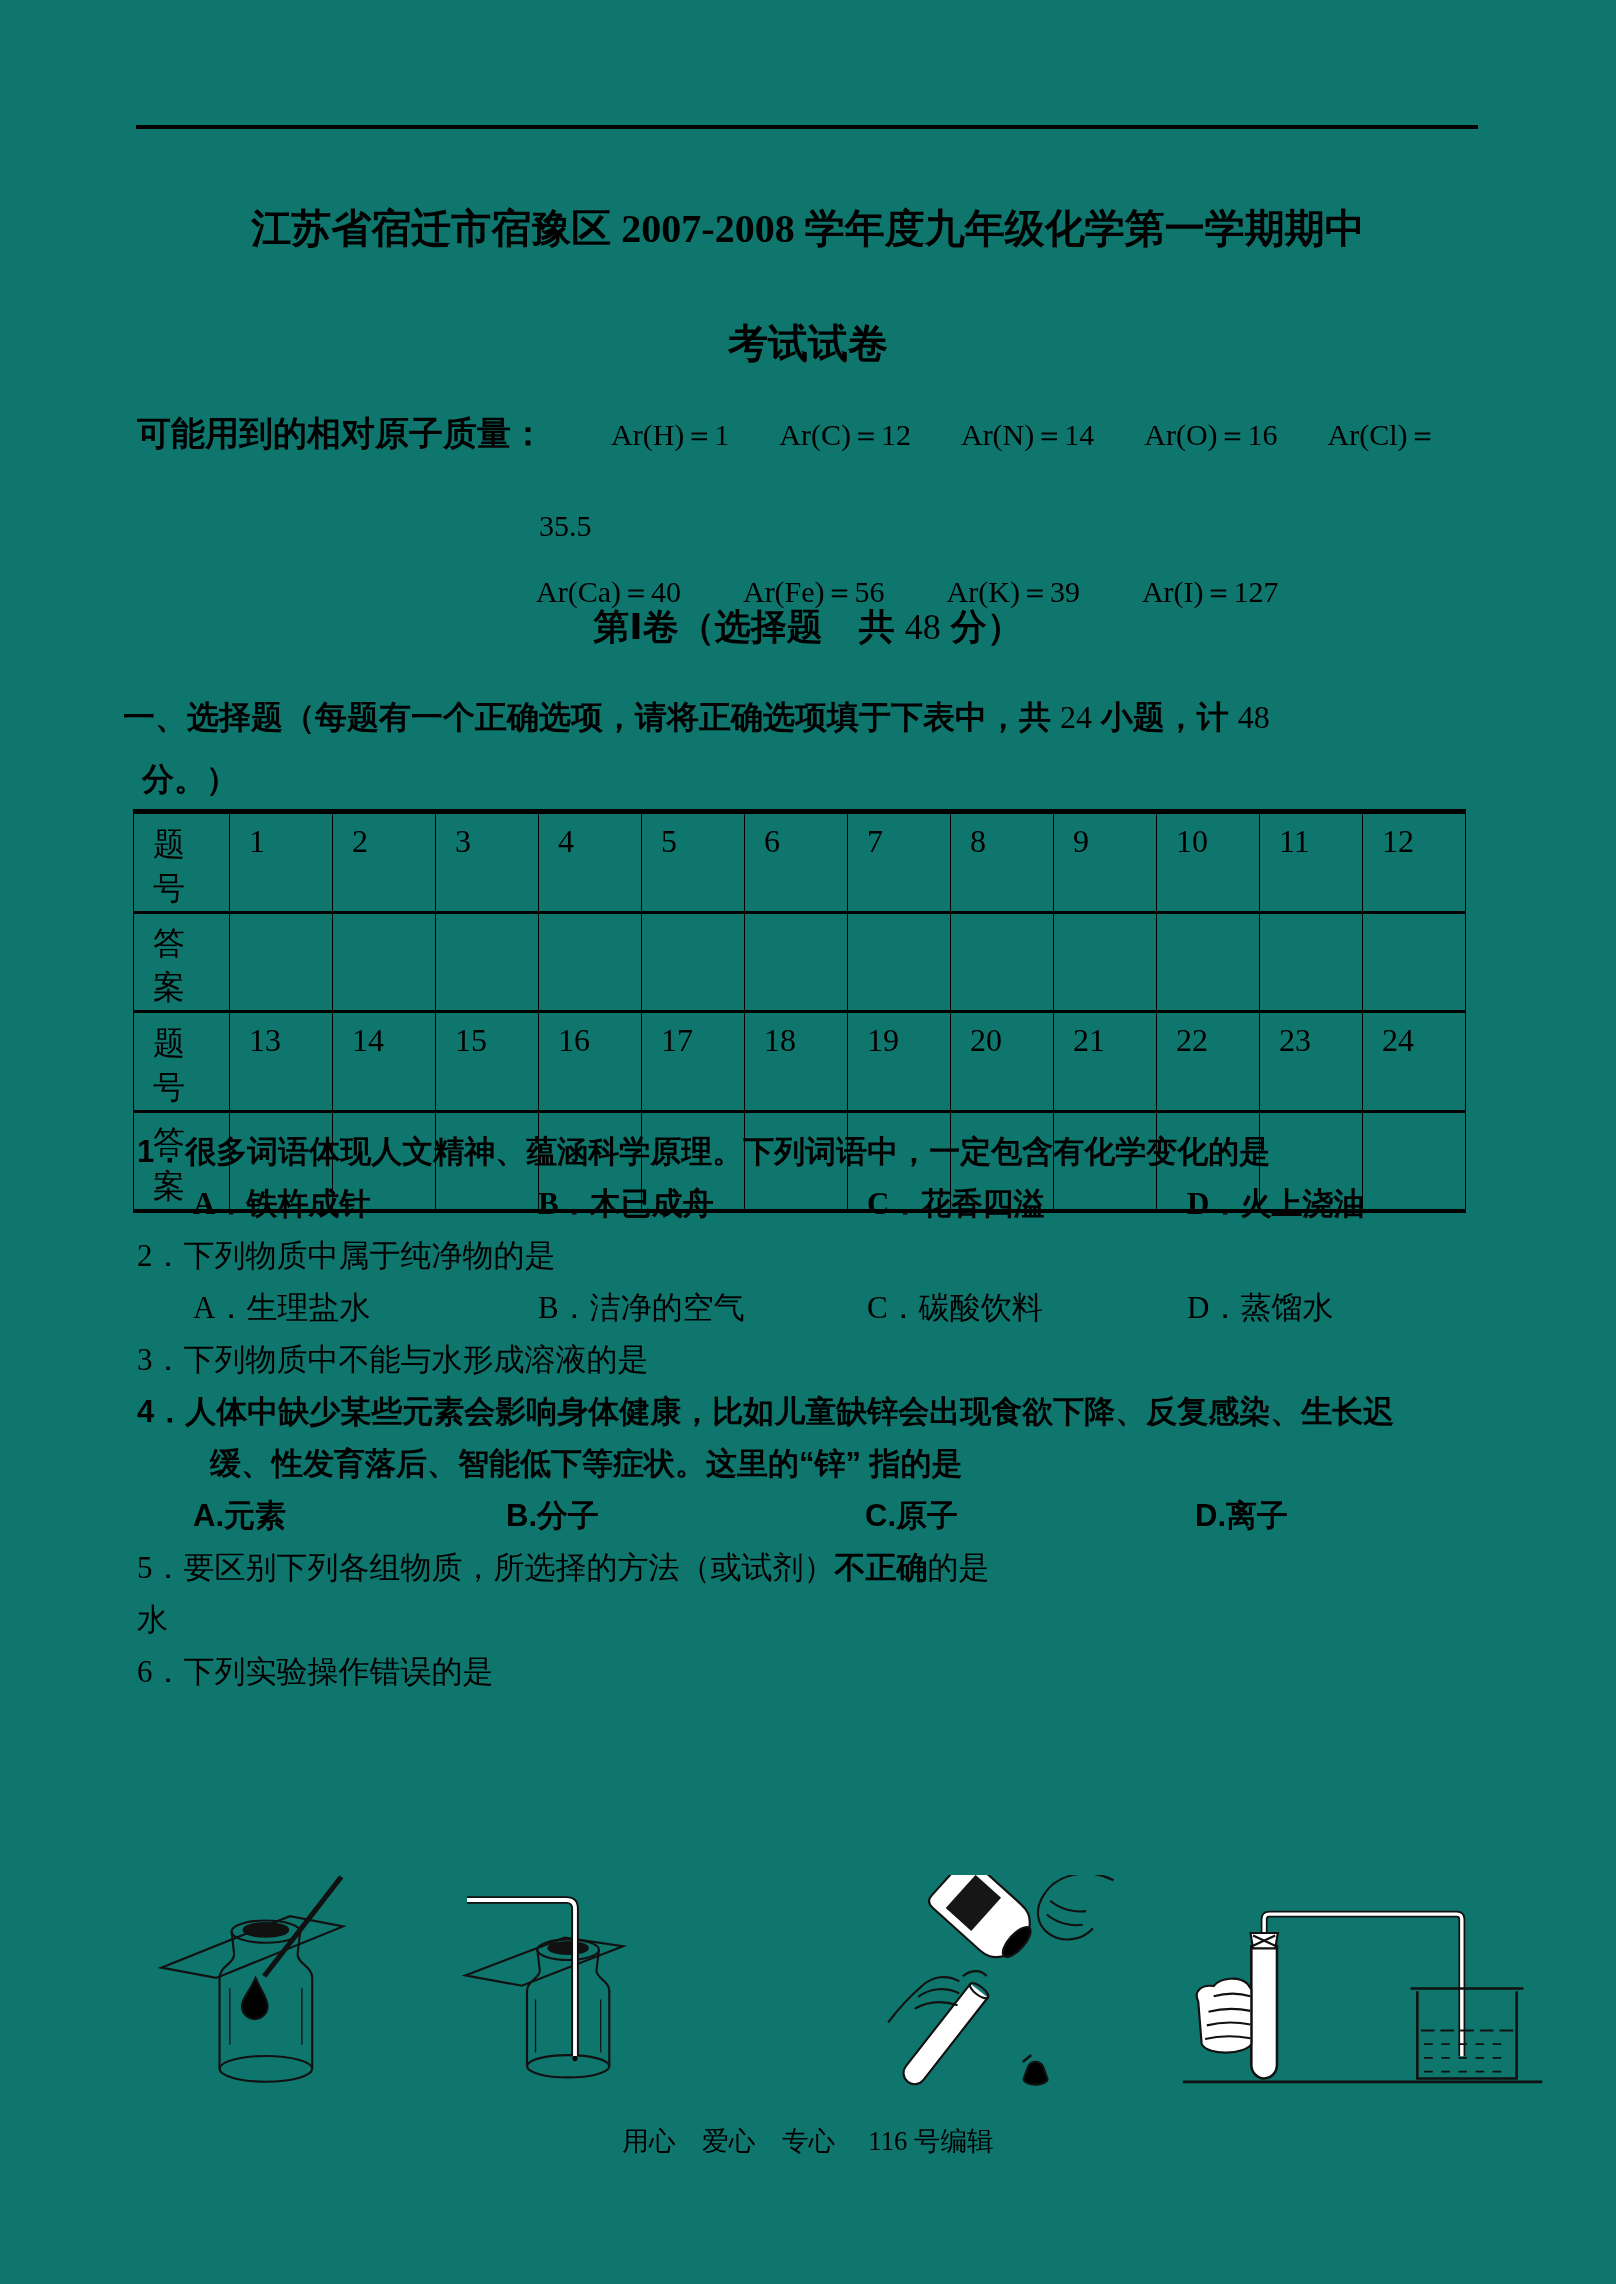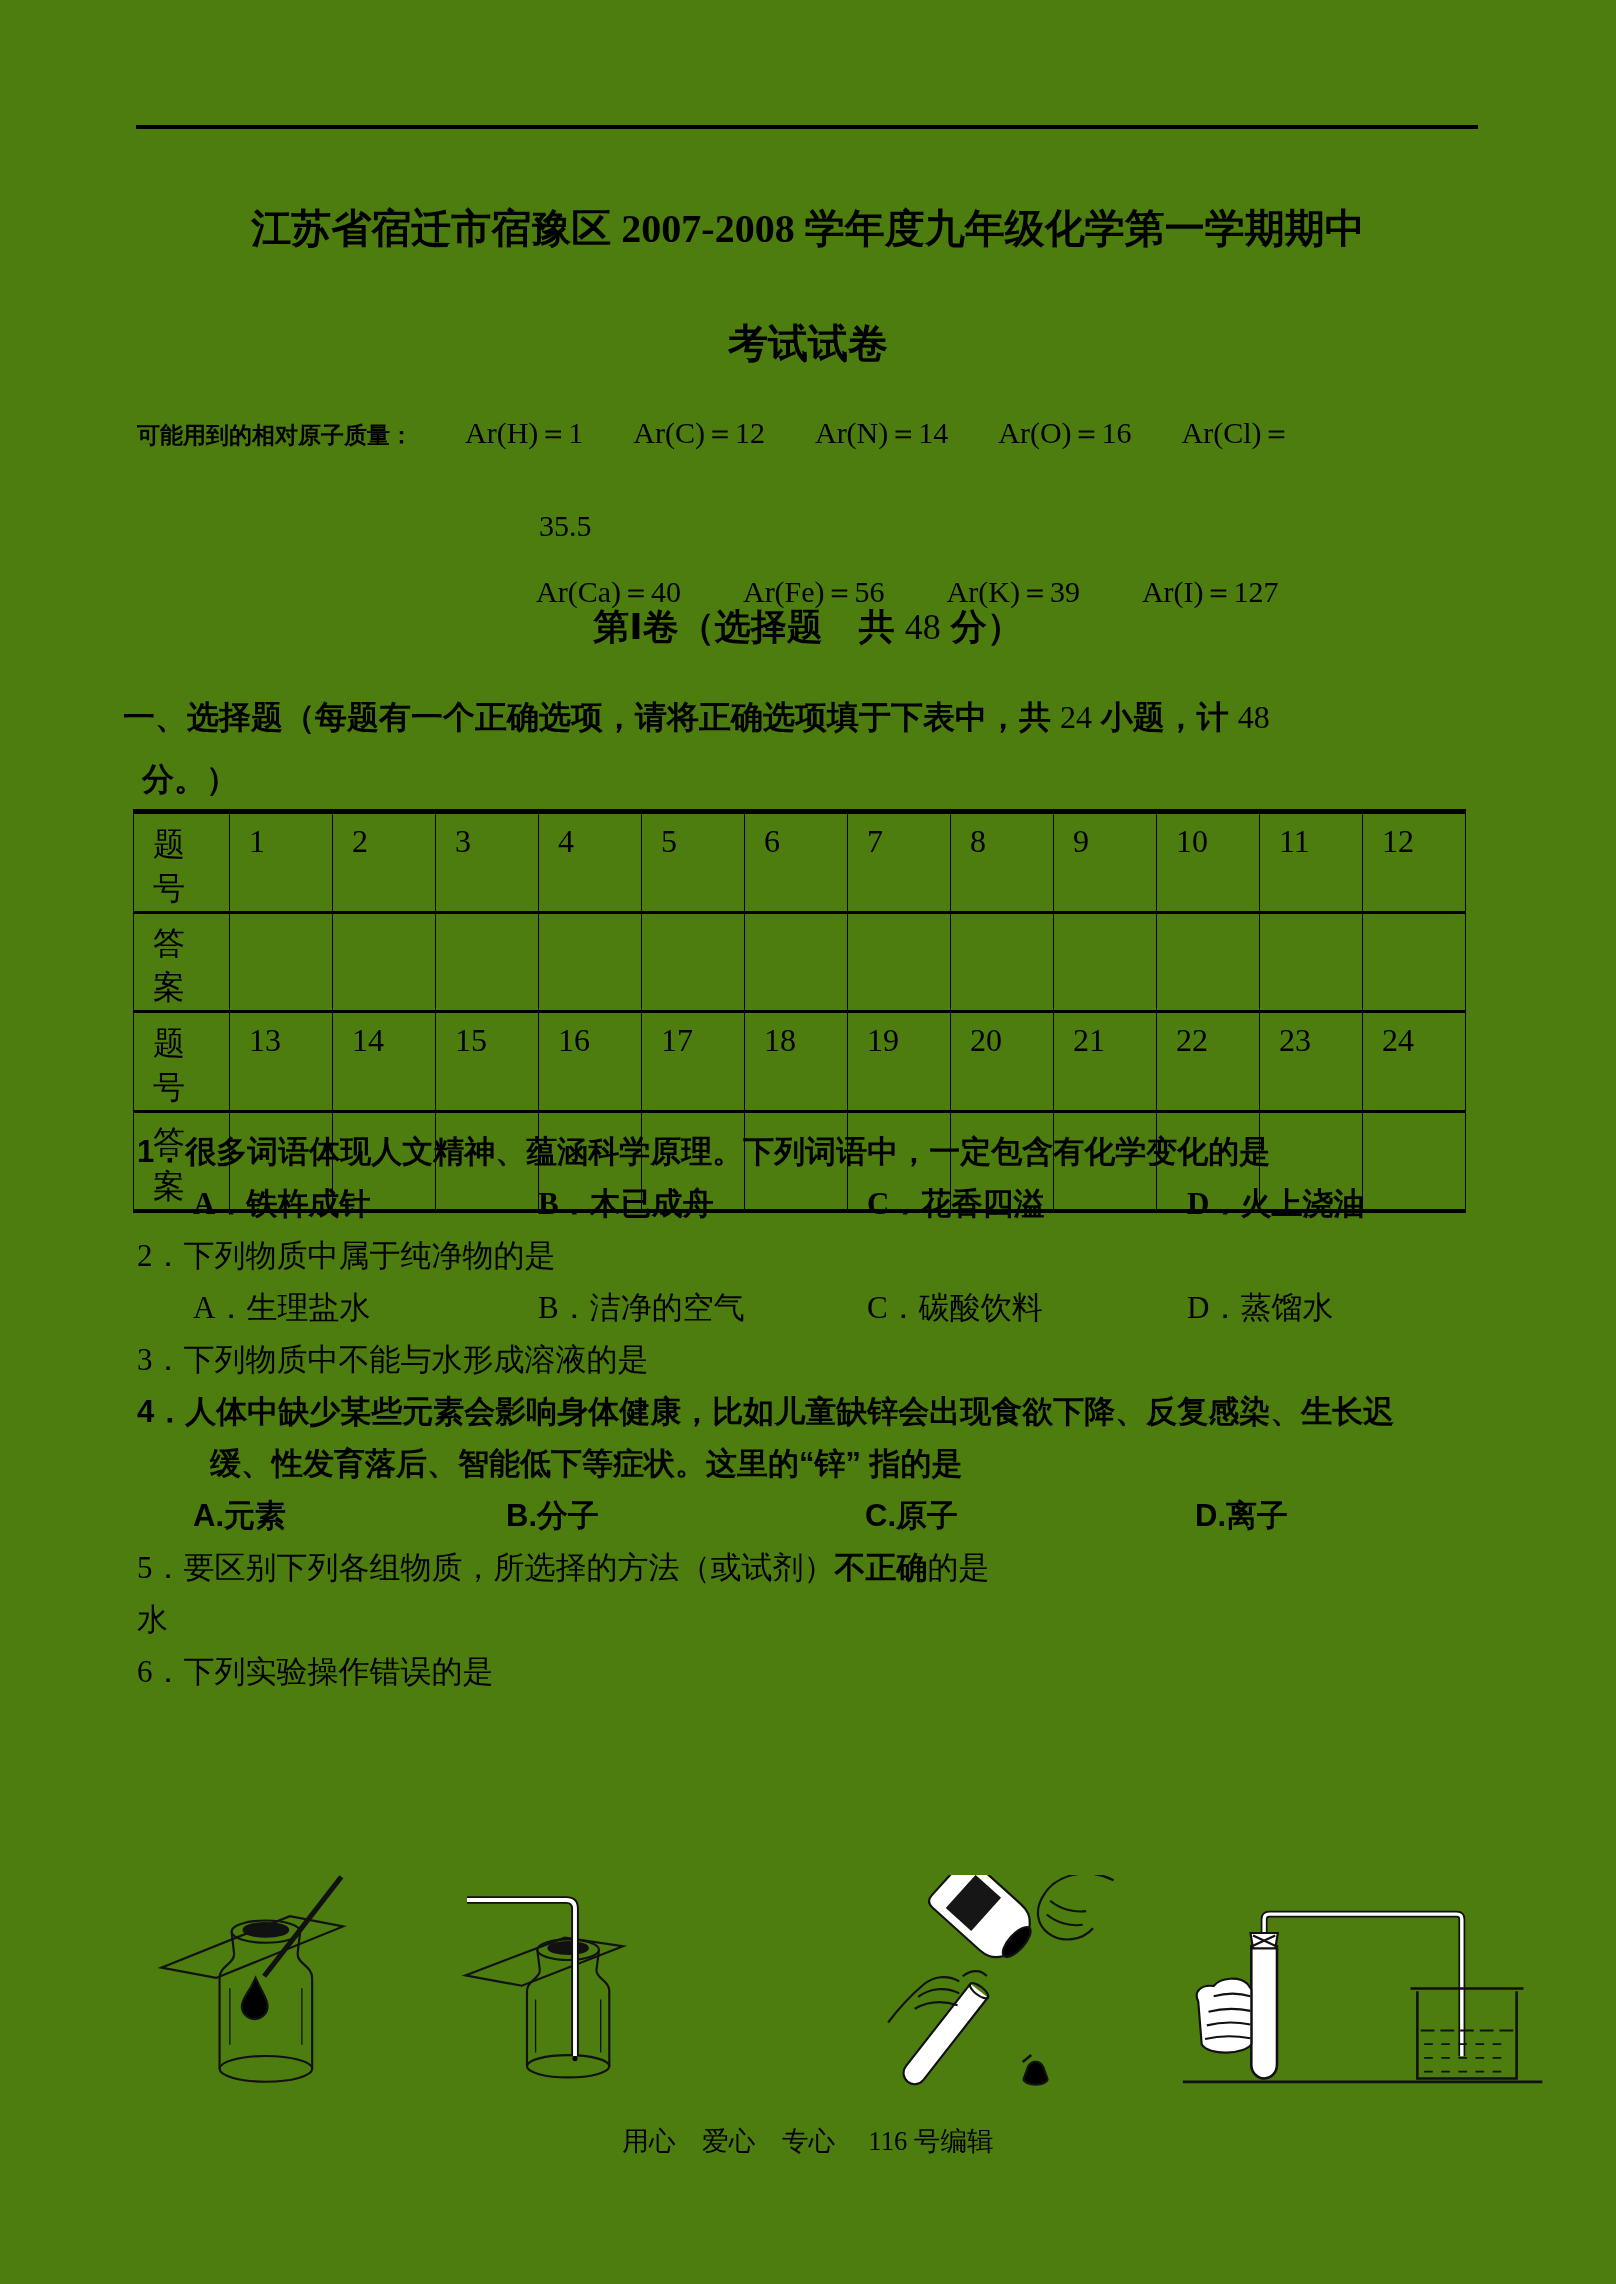--- a/index.html
+++ b/index.html
@@ -1,33 +1,33 @@
 <!DOCTYPE html>
 <html style="font-size:13.7px"><head>
 <meta charset="utf-8">
 <style>
   html,body { margin:0; padding:0; background:#ffffff; }
   body { width:1616px; height:2284px; position:relative; color:#000;
          font-family:"Liberation Serif","DejaVu Serif",serif; }
-  .page { position:relative; width:1616px; height:2284px; overflow:hidden; background:#4d7c0f; }
+  .page { position:relative; width:1616px; height:2284px; overflow:hidden; background:#0f766e; }
 
   .bold-sans { font-family:"Liberation Sans","DejaVu Sans",sans-serif; font-weight:bold; }
   .bold-serif { font-weight:bold; }
   .serif-num { font-family:"Liberation Serif","DejaVu Serif",serif; font-weight:normal; }
 
   .top-rule { position:absolute; left:136px; top:125px; width:1342px; height:4.3px; background:#000; }
 
   .title-line1 { position:absolute; left:0; top:206px; width:100%; text-align:center;
                  font-size:40px; font-weight:bold; line-height:46px; }
   .title-line2 { position:absolute; left:0; top:321px; width:100%; text-align:center;
                  font-size:40px; font-weight:bold; line-height:46px; }
 
   .masses { position:absolute; left:137px; top:414px; font-size:30px; line-height:38px; }
   .m-line1 { display:flex; gap:50px; align-items:baseline; white-space:nowrap; }
-  .m-line1 .m-label { margin-right:2px; font-size:23px; }
+  .m-line1 .m-label { margin-right:16px; font-size:34px; }
   .m-line2 { margin-top:53px; margin-left:402px; }
   .m-line3 { margin-top:28px; margin-left:399px; display:flex; gap:62px; white-space:nowrap; }
 
   .sec-header { position:absolute; left:0; top:604px; width:100%; text-align:center;
                 font-size:36px; line-height:45px; }
   .sec-header .serif-num { font-size:36px; }
 
   .intro { position:absolute; left:123px; top:697px; font-size:32px; line-height:41px; }
   .intro .serif-num { font-size:32px; }
   .intro-line2 { margin-top:20.6px; margin-left:19px; }

